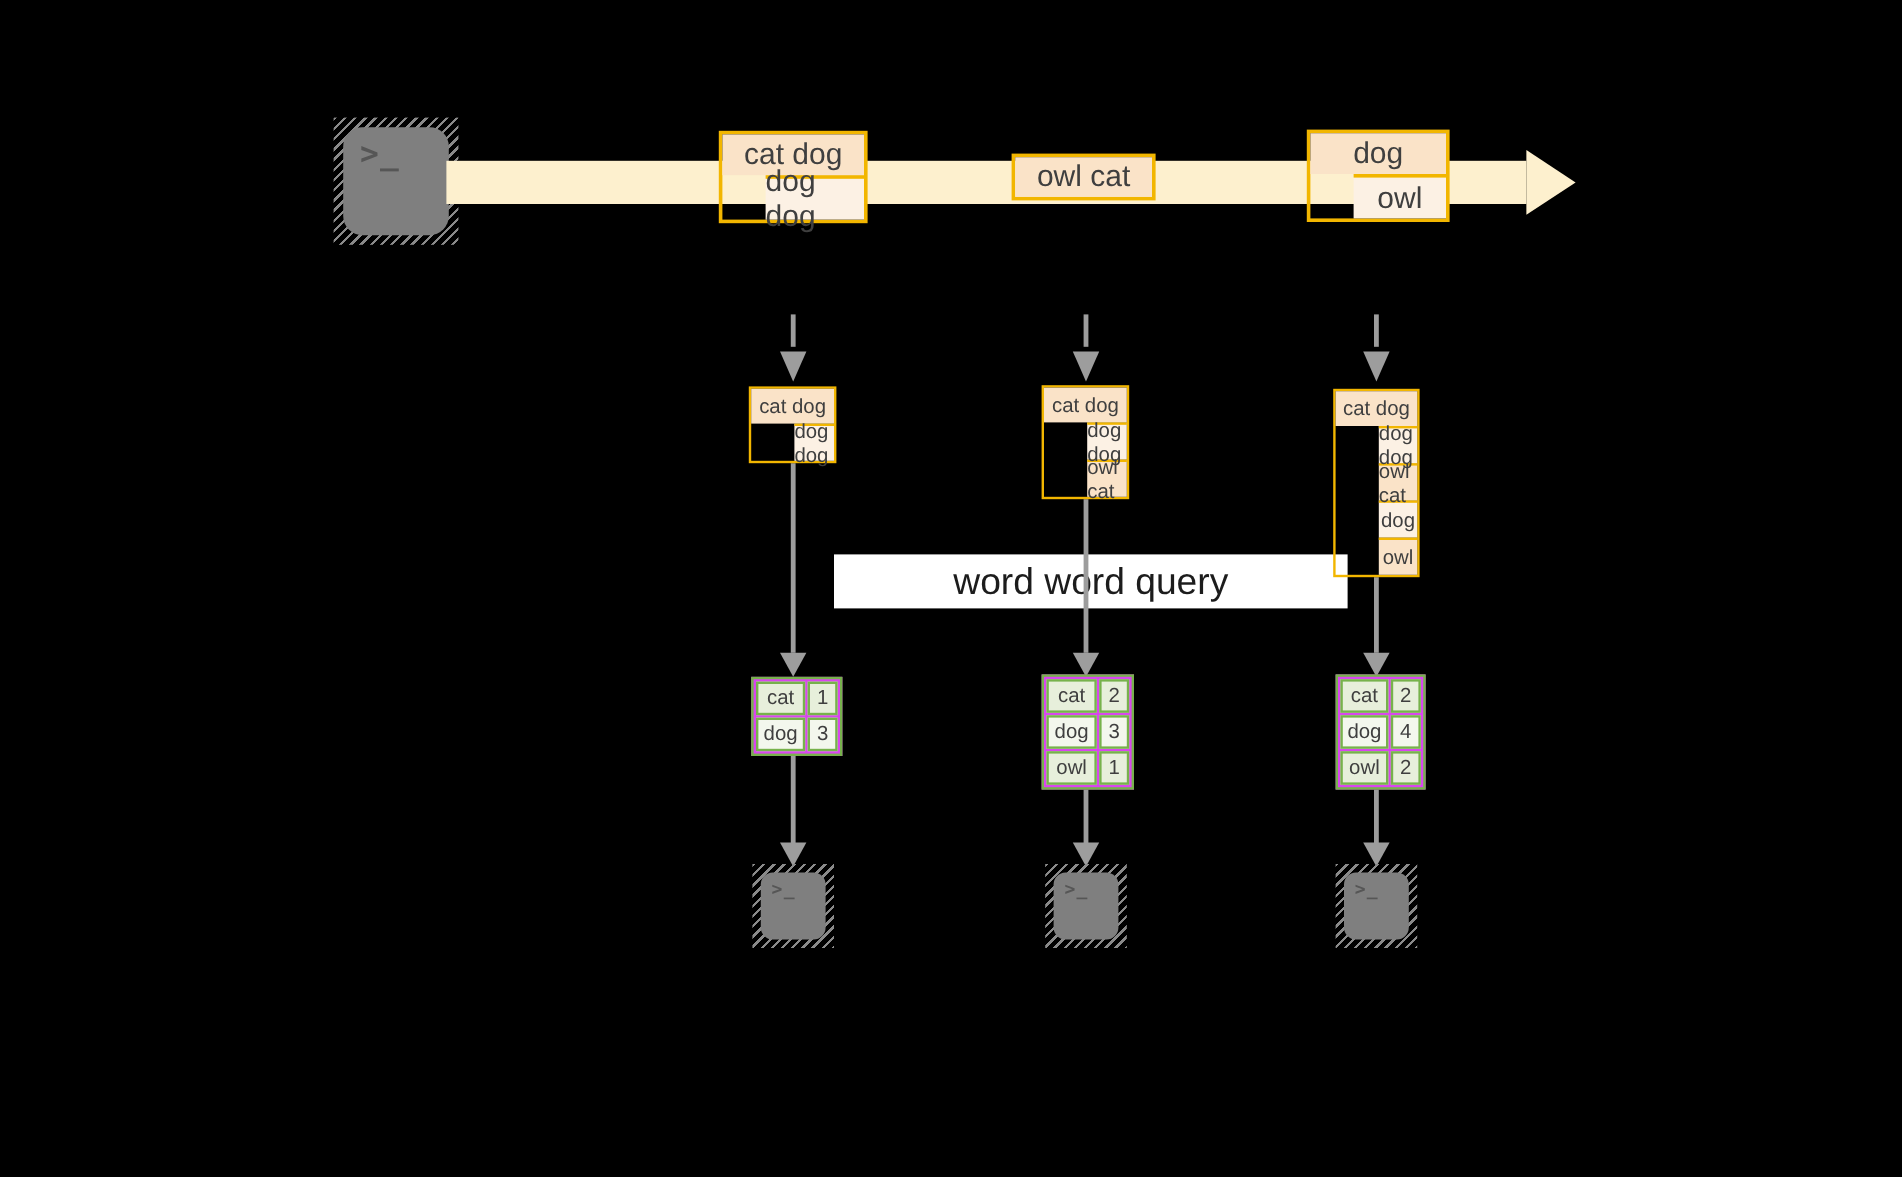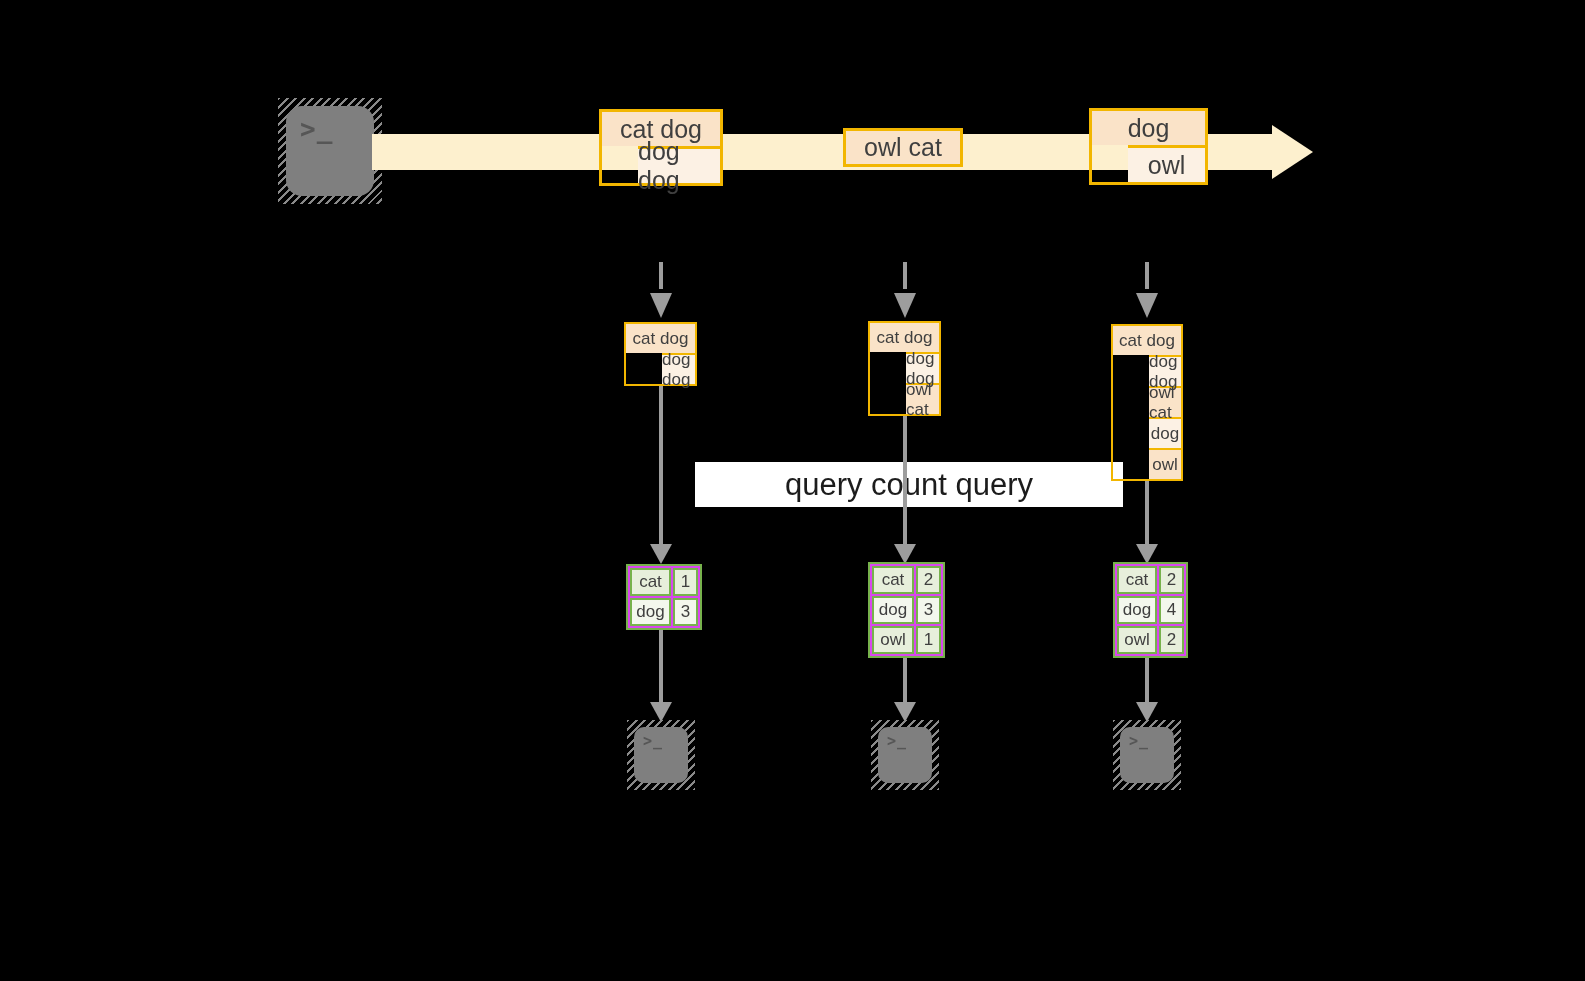--- a/index.html
+++ b/index.html
@@ -111,21 +111,21 @@
   </div>
   <div class="gbox stack s3">
     <div class="grow peach">cat dog</div>
     <div class="grow cream">dog dog</div>
     <div class="grow peach">owl cat</div>
     <div class="grow cream">dog</div>
     <div class="grow peach">owl</div>
   </div>
 
   <div class="banner">
-    <span>query count query</span>
+    <span>word word query</span>
   </div>
 
   <div class="cline" style="left:659px;top:386px;height:158px;"></div>
   <div class="chead" style="left:650px;top:544px;"></div>
   <div class="cline" style="left:903px;top:416px;height:128px;"></div>
   <div class="chead" style="left:894px;top:544px;"></div>
   <div class="cline" style="left:1145px;top:481px;height:63px;"></div>
   <div class="chead" style="left:1136px;top:544px;"></div>
 
   <div class="ctable t1">

